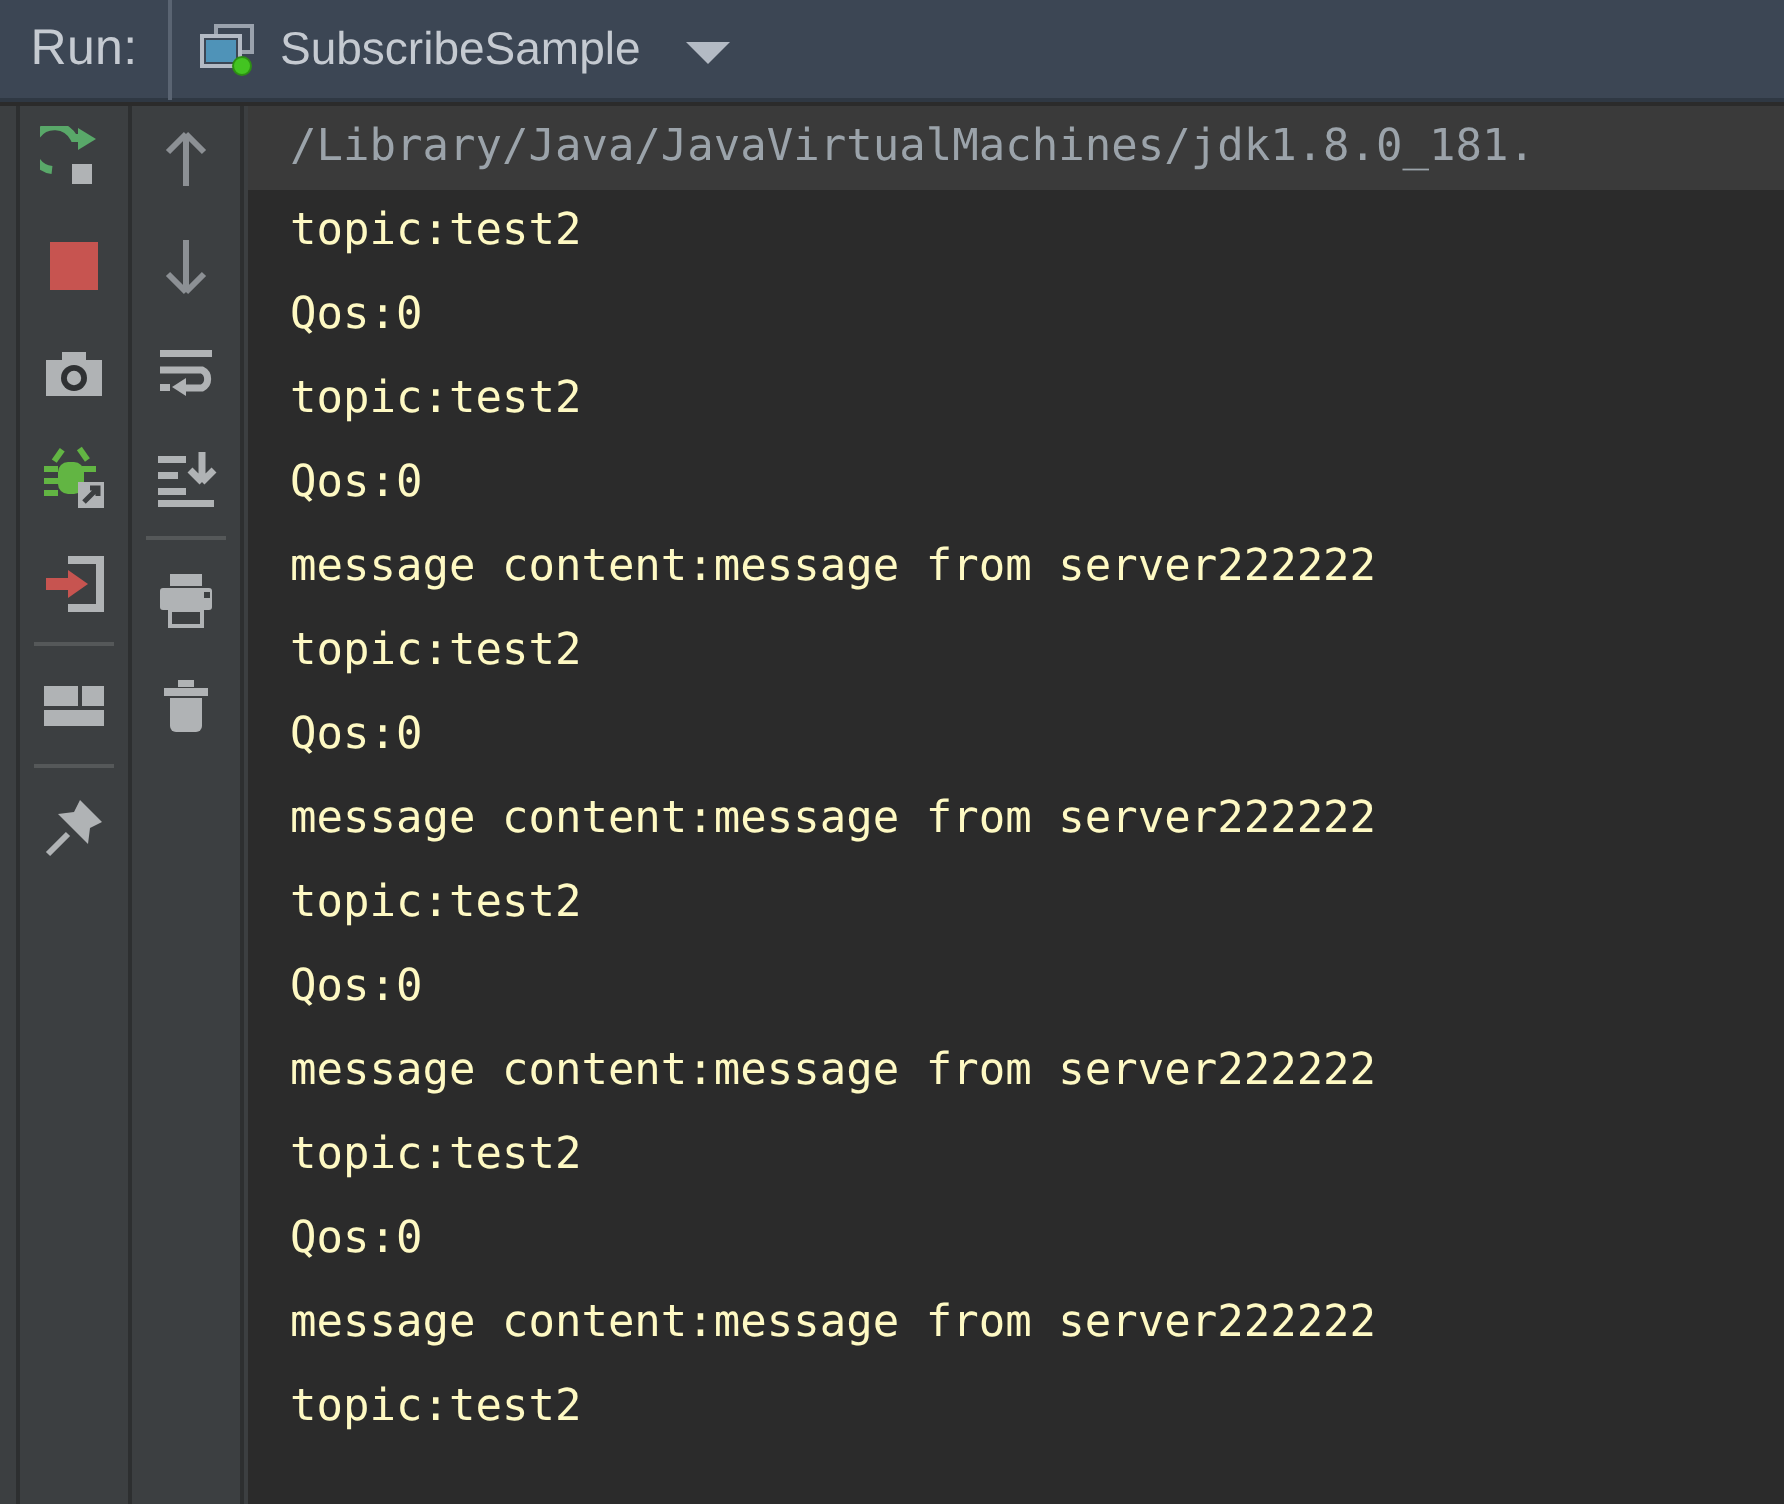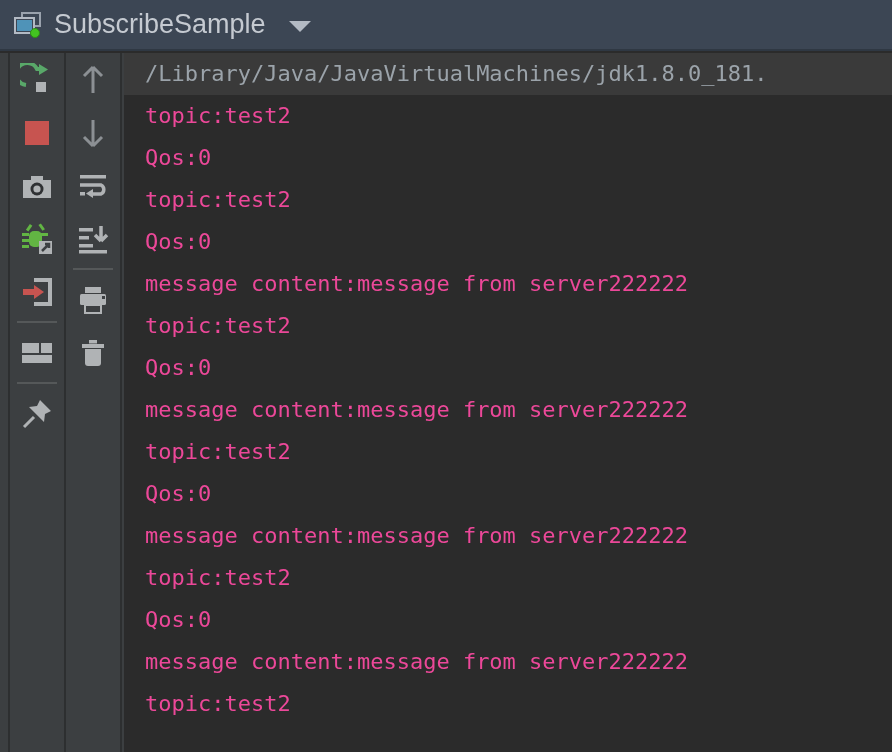--- a/index.html
+++ b/index.html
@@ -86,21 +86,21 @@
     position: absolute;
     left: 17px; top: 17px;
     width: 10px; height: 10px;
     border-radius: 50%;
     background: #43c421;
     border: 1px solid #2d8f14;
     box-sizing: border-box;
   }
   .tab-title {
     color: #c5cad1;
-    font-size: 27px;
+    font-size: 23px;
     font-family: "Liberation Sans", sans-serif;
     white-space: nowrap;
   }
   .dropdown-arrow {
     width: 0; height: 0;
     margin-left: 12px;
     margin-top: 3px;
     border-left: 11px solid transparent;
     border-right: 11px solid transparent;
     border-top: 11px solid #b3bac4;
@@ -163,35 +163,38 @@
     position: absolute;
     left: 0; top: 0;
     width: 768px;
   }
   .cline {
     height: 42px;
     line-height: 42px;
     padding-left: 21px;
     font-family: "DejaVu Sans Mono", monospace;
     font-size: 22px;
-    color: #ec4899;
+    color: #fef9c3;
     white-space: pre;
     box-sizing: border-box;
   }
   .cline.highlight {
     background: #3a3a3a;
     color: #9ba3aa;
   }
 </style>
 </head>
 <body>
 
 <div id="app">
 
   <div class="header">
+    <div class="run-label-cell">
+      <span class="run-label">Run:</span>
+    </div>
     <div class="tab-cell">
       <span class="cfg-icon">
         <span class="back-rect"></span>
         <span class="front-rect"></span>
         <span class="screen"></span>
         <span class="green-dot"></span>
       </span>
       <span class="tab-title">SubscribeSample</span>
       <span class="dropdown-arrow"></span>
     </div>

